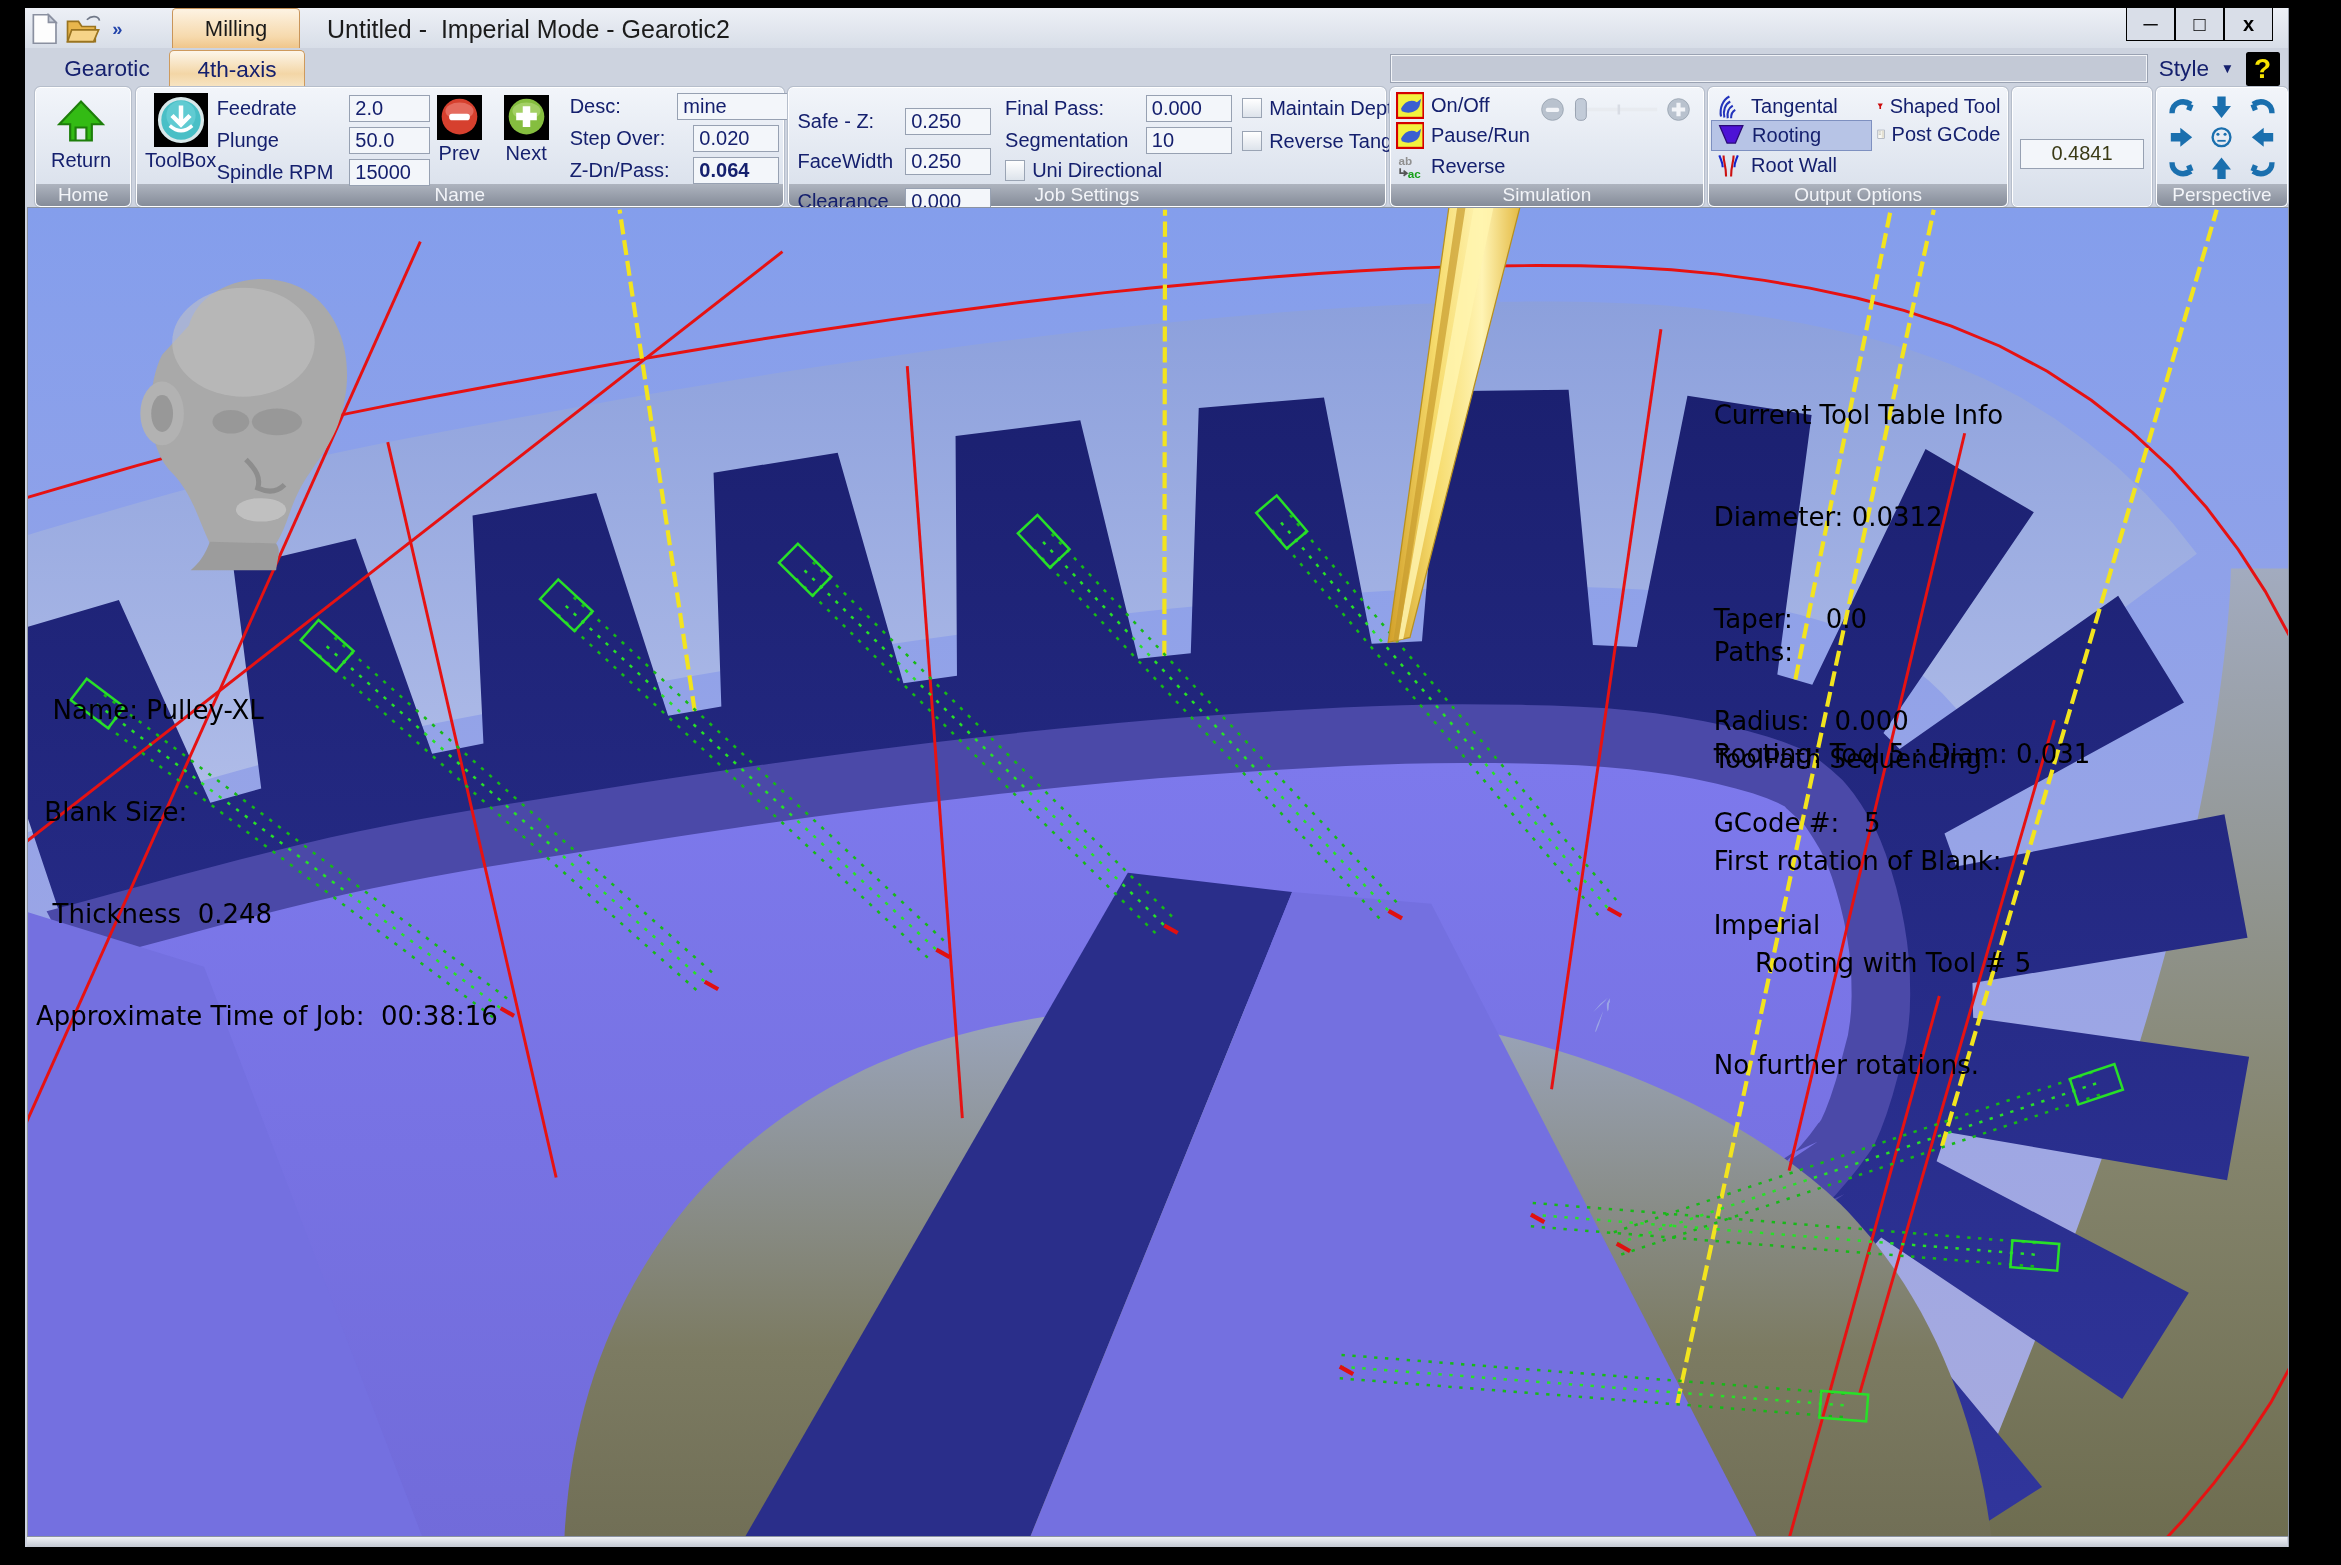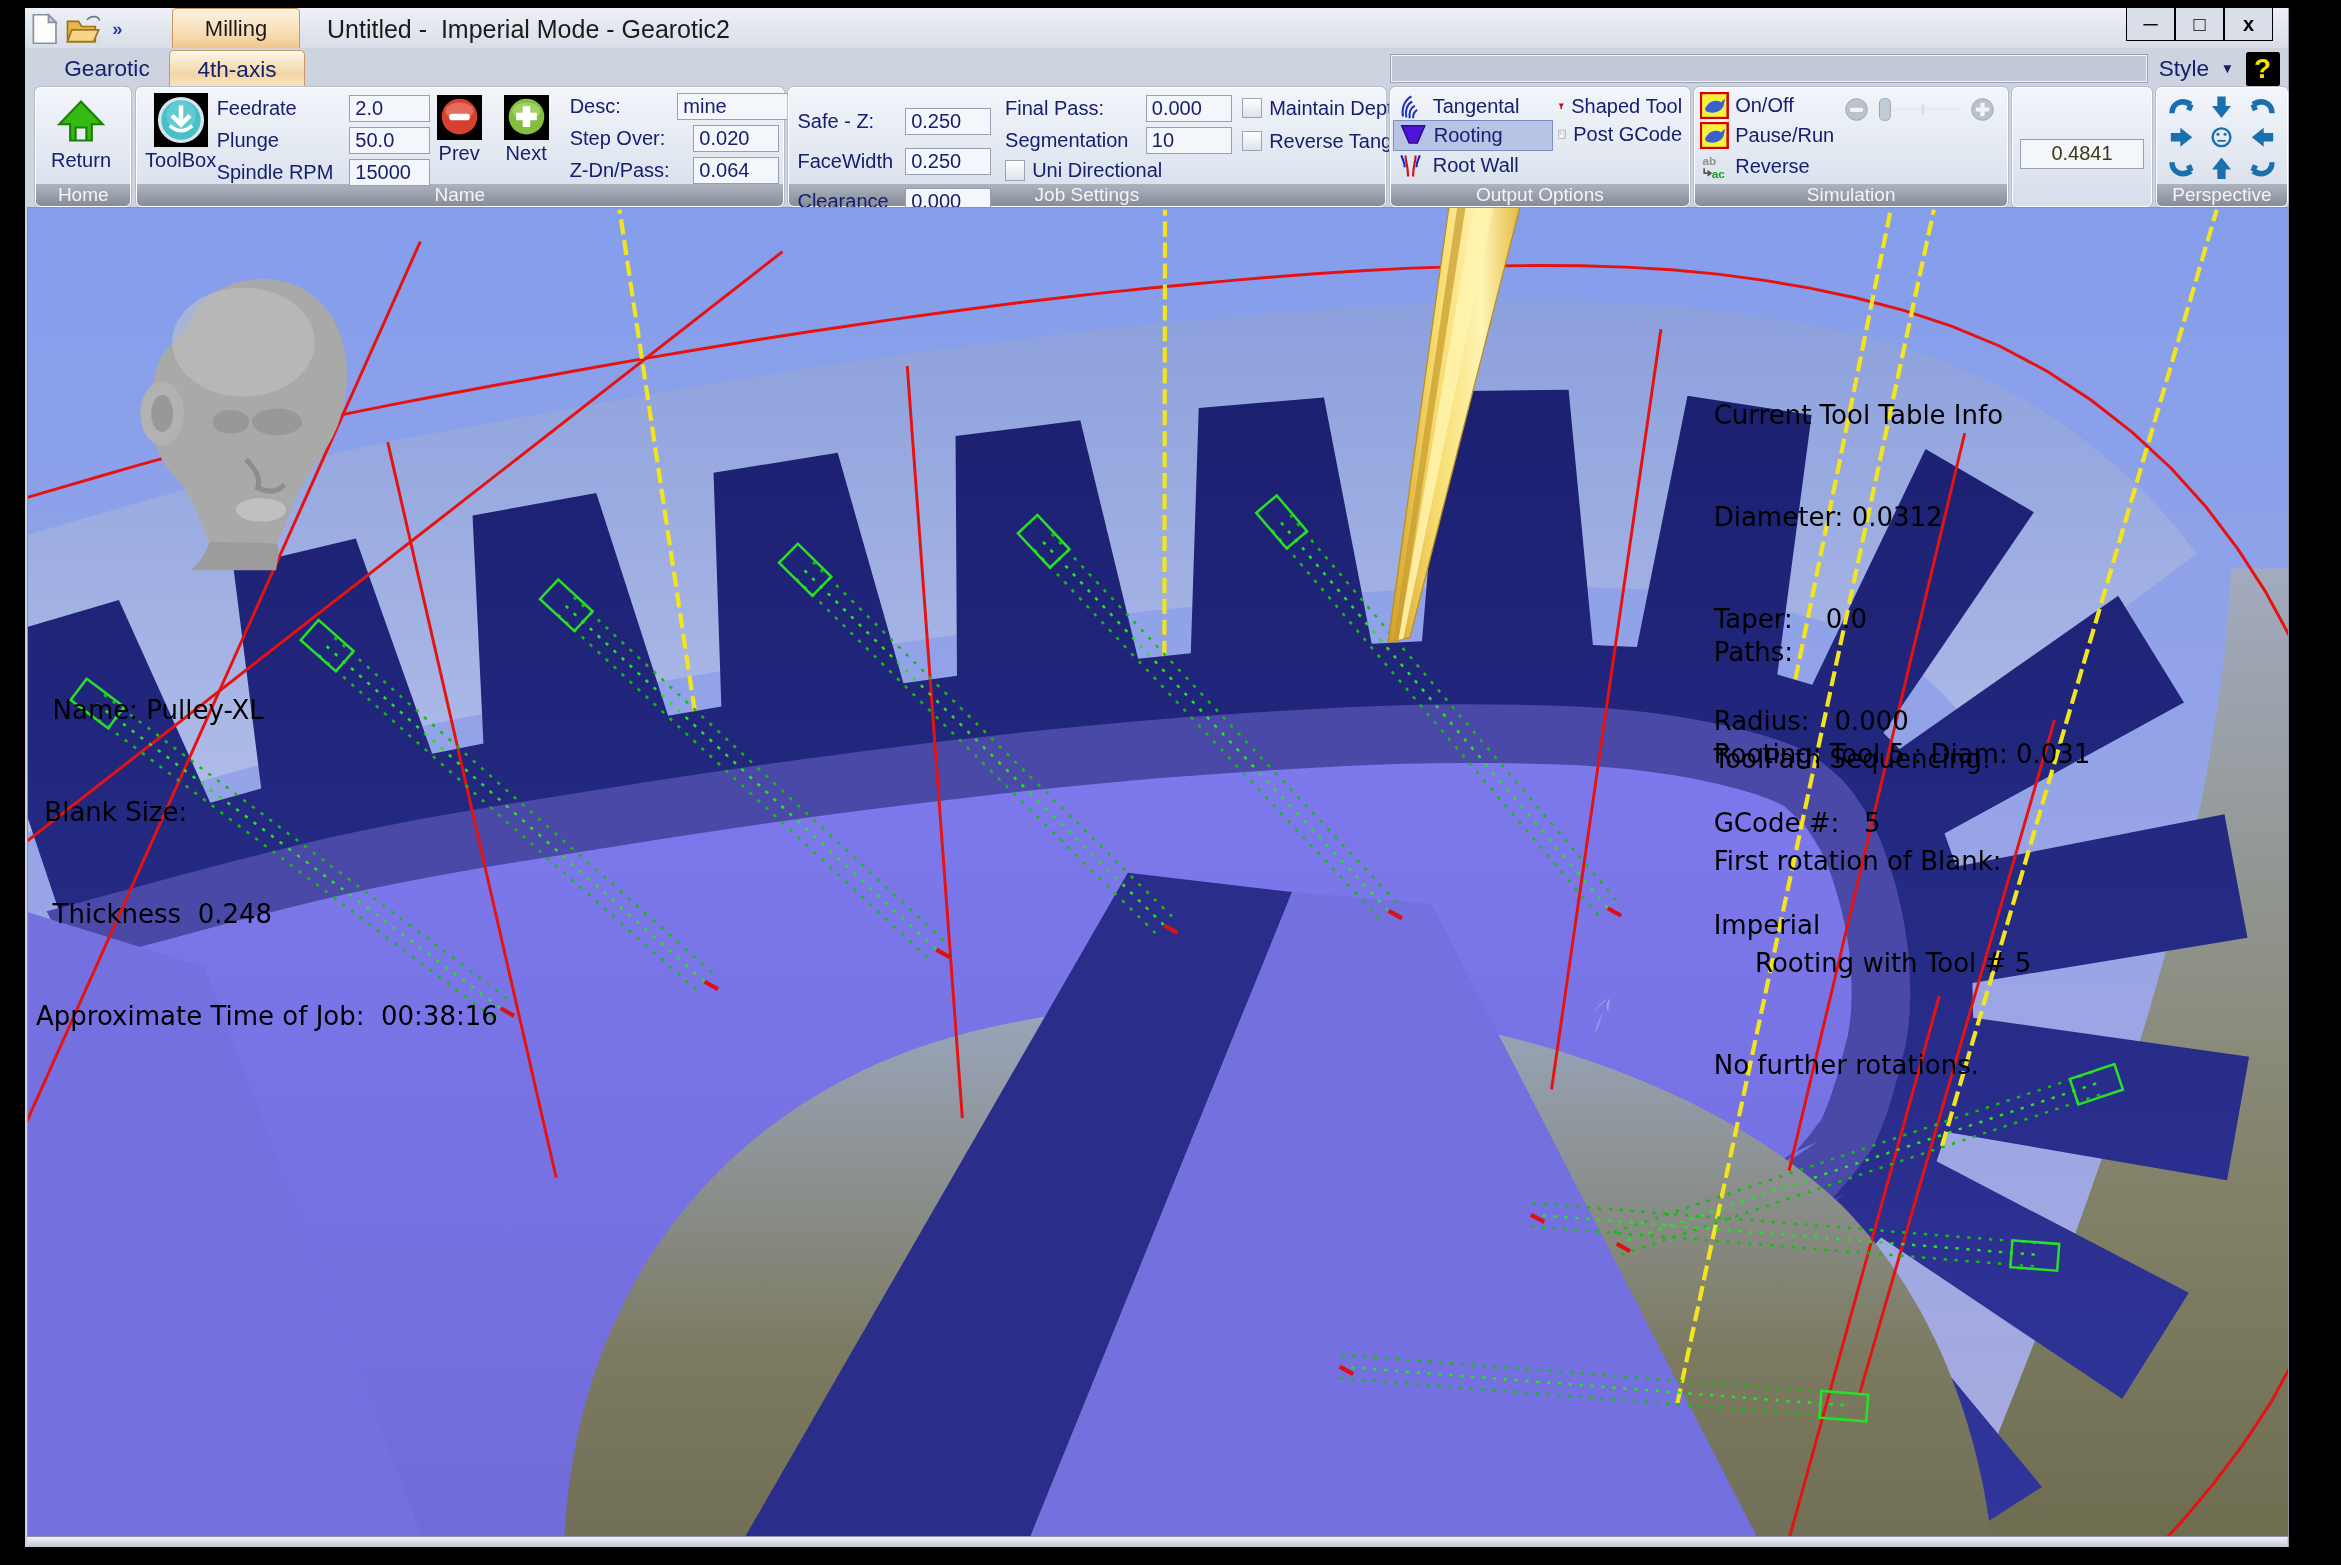--- a/index.html
+++ b/index.html
@@ -168,21 +168,21 @@
           <div class="row">
               <span class="lbl" style="width:101px">Desc:</span>
             <input class="fld" style="width: 101px;" value="mine">
             </div>
           <div class="row">
               <span class="lbl" style="width:117px">Step Over:</span>
             <input class="fld" style="width: 74px;" value="0.020">
             </div>
           <div class="row">
               <span class="lbl" style="width:117px">Z-Dn/Pass:</span>
-            <input class="fld" style="width: 74px;" value="0.064">
+            <input class="fld" style="width: 74px; font-weight: bold;" value="0.064">
             </div>
         </div>
       </div>
       <div class="gfoot">Name</div>
     </div>
 
     <div class="grp" style="width:599px">
       <div class="gbody">
         <div style="position:absolute;left:8.4px;top:20px;display:flex;flex-direction:column;gap:13px">
           <div class="row">
@@ -217,20 +217,65 @@
             <span class="cb"></span>
             <span class="lbl">Maintain Depth</span>
             </div>
           <div class="row">
             <span class="cb"></span>
             <span class="lbl">Reverse Tangent</span>
             </div>
         </div>
       </div>
       <div class="gfoot">Job Settings</div>
+    </div>
+
+    <div class="grp" style="width:314px">
+      <div class="gbody" style="padding:3.4px 1.7px">
+        <div style="position:absolute;left:5px;top:3.4px;display:flex;flex-direction:column;gap:3.4px">
+          <div class="row">
+            <svg class="icn" width="28.5" height="27" viewBox="0 0 34 32">
+              <rect x="1" y="1" width="32" height="30" fill="#F2F23E" stroke="#D40000" stroke-width="3"></rect>
+              <path d="M6,20 C10,11 18,8 25,12 L30,8 L28,17 C24,25 14,26 7,23 Z" fill="#3A5FD0"></path>
+            </svg>
+            <span class="lbl">On/Off</span>
+          </div>
+          <div class="row">
+            <svg class="icn" width="28.5" height="27" viewBox="0 0 34 32">
+              <rect x="1" y="1" width="32" height="30" fill="#F2F23E" stroke="#D40000" stroke-width="3"></rect>
+              <path d="M6,20 C10,11 18,8 25,12 L30,8 L28,17 C24,25 14,26 7,23 Z" fill="#3A5FD0"></path>
+            </svg>
+            <span class="lbl">Pause/Run</span>
+          </div>
+          <div class="row">
+            <svg class="icn" width="28.5" height="27" viewBox="0 0 34 32">
+              <text x="3" y="14" font-size="14" font-weight="bold" fill="#909090" font-family="Liberation Sans,sans-serif">ab</text>
+              <path d="M5,18 L5,24 L12,24 M9,21 L13,24 L9,27" fill="none" stroke="#555" stroke-width="2"></path>
+              <text x="14" y="30" font-size="14" font-weight="bold" fill="#18A018" font-family="Liberation Sans,sans-serif">ac</text>
+            </svg>
+            <span class="lbl">Reverse</span>
+          </div>
+        </div>
+        <div style="position:absolute;left:149px;top:8.4px;display:flex;align-items:center;gap:5px">
+          <svg class="icn" width="25" height="25" viewBox="0 0 30 30">
+            <circle cx="15" cy="15" r="13" fill="#B9C2CE" stroke="#98A2B0"></circle>
+              <rect x="7" y="13" width="16" height="5" rx="2" fill="#F2F4F8"></rect>
+          </svg>
+          <svg class="icn" width="91" height="25" viewBox="0 0 108 30">
+            <line x1="4" y1="15" x2="104" y2="15" stroke="#E8EBF0" stroke-width="4"></line>
+            <line x1="58" y1="9" x2="58" y2="21" stroke="#D8DCE4" stroke-width="3"></line>
+            <rect x="6" y="2" width="13" height="26" rx="5" fill="#C2CBD8" stroke="#8F99A8"></rect>
+          </svg>
+          <svg class="icn" width="25" height="25" viewBox="0 0 30 30">
+            <circle cx="15" cy="15" r="13" fill="#B9C2CE" stroke="#98A2B0"></circle>
+            <path d="M15,7 L15,23 M7,15 L23,15" stroke="#F2F4F8" stroke-width="5"></path>
+          </svg>
+        </div>
+      </div>
+      <div class="gfoot">Simulation</div>
     </div>
 
     <div class="grp" style="width:298px">
       <div class="gbody" style="padding:3.4px 1.7px">
         <div style="display:flex">
           <div style="display:flex;flex-direction:column;width:163px">
             <div class="optrow">
               <svg class="icn" width="28.5" height="27" viewBox="0 0 34 32">
                 <path d="M6,28 C4,18 8,8 16,4 M10,29 C8,21 11,13 17,10 M14,30 C13,24 15,18 20,15 M18,30 C18,26 19,22 23,20" fill="none" stroke="#2233BB" stroke-width="2.5"></path>
               </svg>
@@ -264,65 +309,20 @@
                 <rect x="3" y="2" width="24" height="30" fill="#FAFAF6" stroke="#8A90A0" stroke-width="2"></rect>
                 <rect x="17" y="4" width="8" height="26" fill="#E4E0D2"></rect>
                 <path d="M6,8 H14 M6,13 H14 M6,18 H14" stroke="#A8A89C" stroke-width="2"></path>
               </svg>
               <span class="lbl">Post GCode</span>
             </div>
           </div>
         </div>
       </div>
       <div class="gfoot">Output Options</div>
-    </div>
-
-    <div class="grp" style="width:314px">
-      <div class="gbody" style="padding:3.4px 1.7px">
-        <div style="position:absolute;left:5px;top:3.4px;display:flex;flex-direction:column;gap:3.4px">
-          <div class="row">
-            <svg class="icn" width="28.5" height="27" viewBox="0 0 34 32">
-              <rect x="1" y="1" width="32" height="30" fill="#F2F23E" stroke="#D40000" stroke-width="3"></rect>
-              <path d="M6,20 C10,11 18,8 25,12 L30,8 L28,17 C24,25 14,26 7,23 Z" fill="#3A5FD0"></path>
-            </svg>
-            <span class="lbl">On/Off</span>
-          </div>
-          <div class="row">
-            <svg class="icn" width="28.5" height="27" viewBox="0 0 34 32">
-              <rect x="1" y="1" width="32" height="30" fill="#F2F23E" stroke="#D40000" stroke-width="3"></rect>
-              <path d="M6,20 C10,11 18,8 25,12 L30,8 L28,17 C24,25 14,26 7,23 Z" fill="#3A5FD0"></path>
-            </svg>
-            <span class="lbl">Pause/Run</span>
-          </div>
-          <div class="row">
-            <svg class="icn" width="28.5" height="27" viewBox="0 0 34 32">
-              <text x="3" y="14" font-size="14" font-weight="bold" fill="#909090" font-family="Liberation Sans,sans-serif">ab</text>
-              <path d="M5,18 L5,24 L12,24 M9,21 L13,24 L9,27" fill="none" stroke="#555" stroke-width="2"></path>
-              <text x="14" y="30" font-size="14" font-weight="bold" fill="#18A018" font-family="Liberation Sans,sans-serif">ac</text>
-            </svg>
-            <span class="lbl">Reverse</span>
-          </div>
-        </div>
-        <div style="position:absolute;left:149px;top:8.4px;display:flex;align-items:center;gap:5px">
-          <svg class="icn" width="25" height="25" viewBox="0 0 30 30">
-            <circle cx="15" cy="15" r="13" fill="#B9C2CE" stroke="#98A2B0"></circle>
-              <rect x="7" y="13" width="16" height="5" rx="2" fill="#F2F4F8"></rect>
-          </svg>
-          <svg class="icn" width="91" height="25" viewBox="0 0 108 30">
-            <line x1="4" y1="15" x2="104" y2="15" stroke="#E8EBF0" stroke-width="4"></line>
-            <line x1="58" y1="9" x2="58" y2="21" stroke="#D8DCE4" stroke-width="3"></line>
-            <rect x="6" y="2" width="13" height="26" rx="5" fill="#C2CBD8" stroke="#8F99A8"></rect>
-          </svg>
-          <svg class="icn" width="25" height="25" viewBox="0 0 30 30">
-            <circle cx="15" cy="15" r="13" fill="#B9C2CE" stroke="#98A2B0"></circle>
-            <path d="M15,7 L15,23 M7,15 L23,15" stroke="#F2F4F8" stroke-width="5"></path>
-          </svg>
-        </div>
-      </div>
-      <div class="gfoot">Simulation</div>
     </div>
 
     <div class="grp" style="width:138px">
       <div class="gbody" style="display:flex;flex-direction:column;gap:1.7px;align-items:center;padding-top:2.5px">
         <div class="coordbox">0.4841</div>
         <div class="coordbox">0.9146</div>
         <div class="coordbox">-0.2519</div>
       </div>
       <div class="gfoot">Coordinates</div>
     </div>

